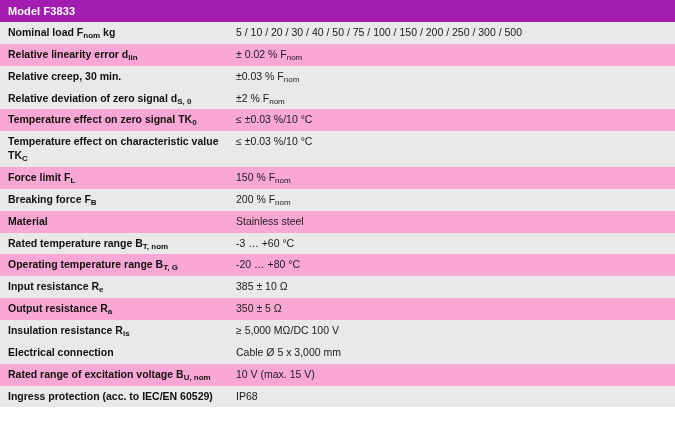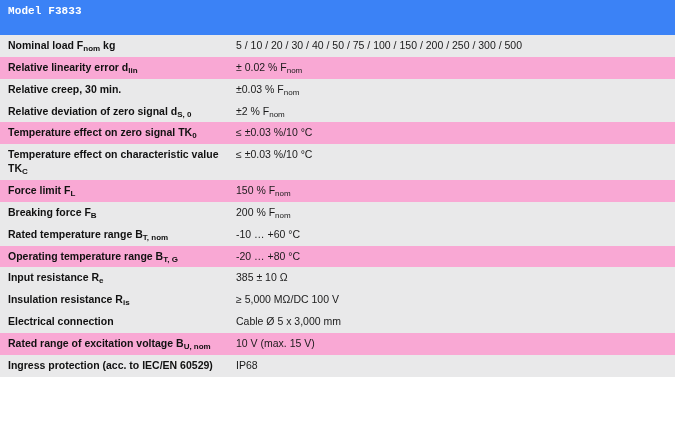--- a/index.html
+++ b/index.html
@@ -12,27 +12,26 @@
     -webkit-font-smoothing: antialiased;
   }
   #spec-table {
     width: 675px;
     border-collapse: collapse;
     table-layout: fixed;
     font-size: 10.5px;
     color: #1a1a1a;
   }
   #spec-table .header-row td {
-    background: #3b82f6;
+    background: #a21caf;
     color: #ffffff;
     font-weight: bold;
     font-size: 11px;
-    padding: 5px 8px 18px 8px;
+    padding: 5px 8px 5px 8px;
     letter-spacing: 0.1px;
-    font-family: Liberation Mono, monospace;
   }
   #spec-table tbody tr td {
     vertical-align: top;
     padding: 4px 8px 4px 8px;
     line-height: 1.32;
   }
   #spec-table tbody tr.row-odd td {
     background: #e9e9ea;
   }
   #spec-table tbody tr.row-even td {
@@ -129,42 +128,58 @@
         </td>
       </tr>
       <tr class="row-odd">
         <td class="col-label">
           <span class="cell-inner">Breaking force F<sub>B</sub></span>
         </td>
         <td class="col-value">
           <span class="cell-inner">200 % F<sub>nom</sub></span>
         </td>
       </tr>
+      <tr class="row-even">
+        <td class="col-label">
+          <span class="cell-inner">Material</span>
+        </td>
+        <td class="col-value">
+          <span class="cell-inner">Stainless steel</span>
+        </td>
+      </tr>
       <tr class="row-odd">
         <td class="col-label">
           <span class="cell-inner">Rated temperature range B<sub>T, nom</sub></span>
         </td>
         <td class="col-value">
-          <span class="cell-inner">-10 … +60 °C</span>
+          <span class="cell-inner">-3 … +60 °C</span>
         </td>
       </tr>
       <tr class="row-even">
         <td class="col-label">
           <span class="cell-inner">Operating temperature range B<sub>T, G</sub></span>
         </td>
         <td class="col-value">
           <span class="cell-inner">-20 … +80 °C</span>
         </td>
       </tr>
       <tr class="row-odd">
         <td class="col-label">
           <span class="cell-inner">Input resistance R<sub>e</sub></span>
         </td>
         <td class="col-value">
           <span class="cell-inner">385 ± 10 Ω</span>
+        </td>
+      </tr>
+      <tr class="row-even">
+        <td class="col-label">
+          <span class="cell-inner">Output resistance R<sub>a</sub></span>
+        </td>
+        <td class="col-value">
+          <span class="cell-inner">350 ± 5 Ω</span>
         </td>
       </tr>
       <tr class="row-odd">
         <td class="col-label">
           <span class="cell-inner">Insulation resistance R<sub>is</sub></span>
         </td>
         <td class="col-value">
           <span class="cell-inner">≥ 5,000 MΩ/DC 100 V</span>
         </td>
       </tr>

